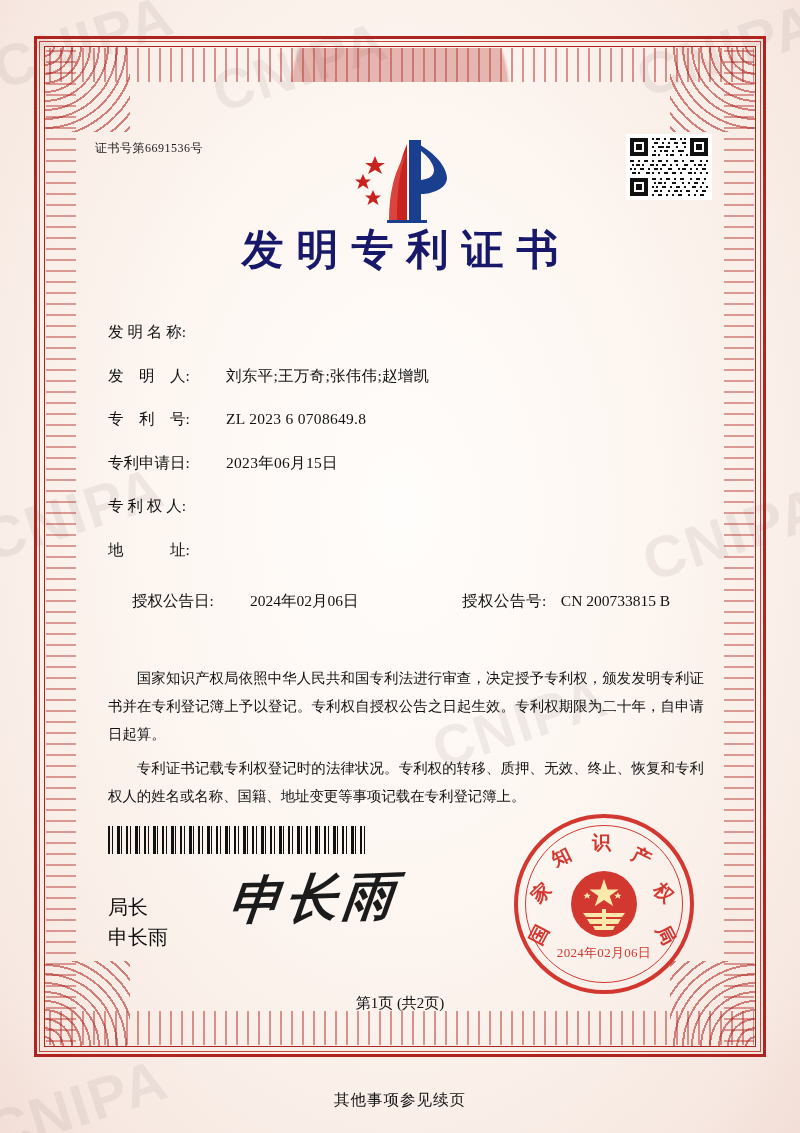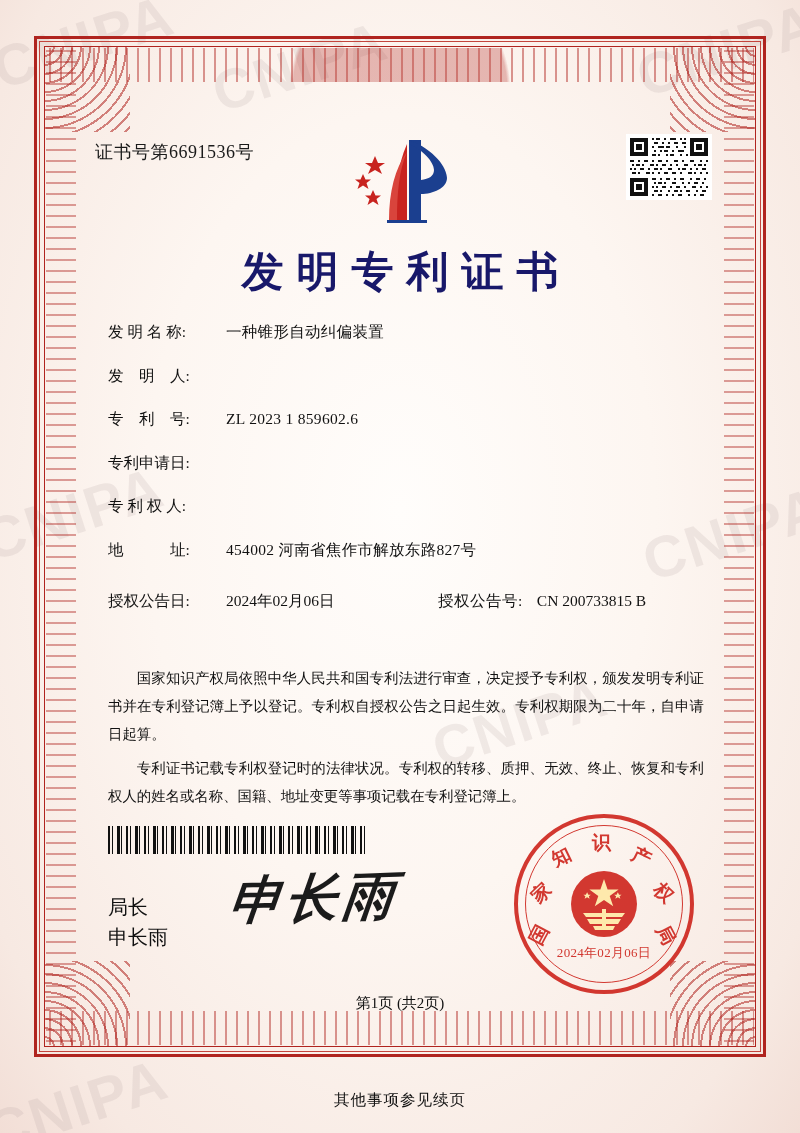--- a/index.html
+++ b/index.html
@@ -109,21 +109,21 @@
   
   #content {
     position: absolute;
     left: 70px; top: 74px; right: 70px; bottom: 110px;
   }
 
   
   .cert-no {
     position: absolute;
     left: 25px; top: 66px;
-    font-size: 18px;
+    font-size: 12px;
     color: #1a1a1a;
     letter-spacing: 0.5px;
   }
 
   
   .qr-box {
     position: absolute;
     right: 18px; top: 60px;
     width: 82px; height: 62px;
     background: #fff;
@@ -142,21 +142,21 @@
     transform: translateX(-50%);
     top: 60px;
     width: 130px;
     height: 92px;
   }
 
   
   .title {
     position: absolute;
     left: 0; right: 0;
-    top: 170px;
+    top: 148px;
     text-align: center;
     font-size: 42px;
     font-weight: bold;
     color: #18186a;
     letter-spacing: 13px;
     text-indent: 13px;
     font-family: "DejaVu Serif", serif;
   }
 
   
@@ -471,51 +471,51 @@
       </svg>
     </div>
 
     <div class="title">发明专利证书</div>
 
     <div class="fields">
 
       <div class="frow">
         <span class="flabel tight">发 明 名 称:</span>
         <span class="fsep"></span>
-        <span class="fvalue">一种锥形自动纠偏装置</span>
       </div>
 
       <div class="frow">
         <span class="flabel tight">发　明　人:</span>
         <span class="fsep"></span>
+        <span class="fvalue">刘东平;王万奇;张伟伟;赵增凯</span>
       </div>
 
       <div class="frow">
         <span class="flabel tight">专　利　号:</span>
         <span class="fsep"></span>
-        <span class="fvalue">ZL 2023 1 859602.6</span>
+        <span class="fvalue">ZL 2023 6 0708649.8</span>
       </div>
 
       <div class="frow">
         <span class="flabel tight">专利申请日:</span>
         <span class="fsep"></span>
+        <span class="fvalue">2023年06月15日</span>
       </div>
 
       <div class="frow">
         <span class="flabel tight">专 利 权 人:</span>
         <span class="fsep"></span>
       </div>
 
       <div class="frow">
         <span class="flabel tight">地　　　址:</span>
         <span class="fsep"></span>
-        <span class="fvalue">454002 河南省焦作市解放东路827号</span>
-      </div>
-
-      <div class="frow frow-split" style="margin-top:30px;">
+      </div>
+
+      <div class="frow frow-split" style="margin-top:30px;margin-left:24px;">
         <span class="split-left">
           <span class="flabel tight">授权公告日:</span>
           <span class="fsep"></span>
           <span>2024年02月06日</span>
         </span>
         <span class="split-right">
           <span class="flabel">授权公告号:</span>
           <span class="fsep"></span>
           <span>CN 200733815 B</span>
         </span>

